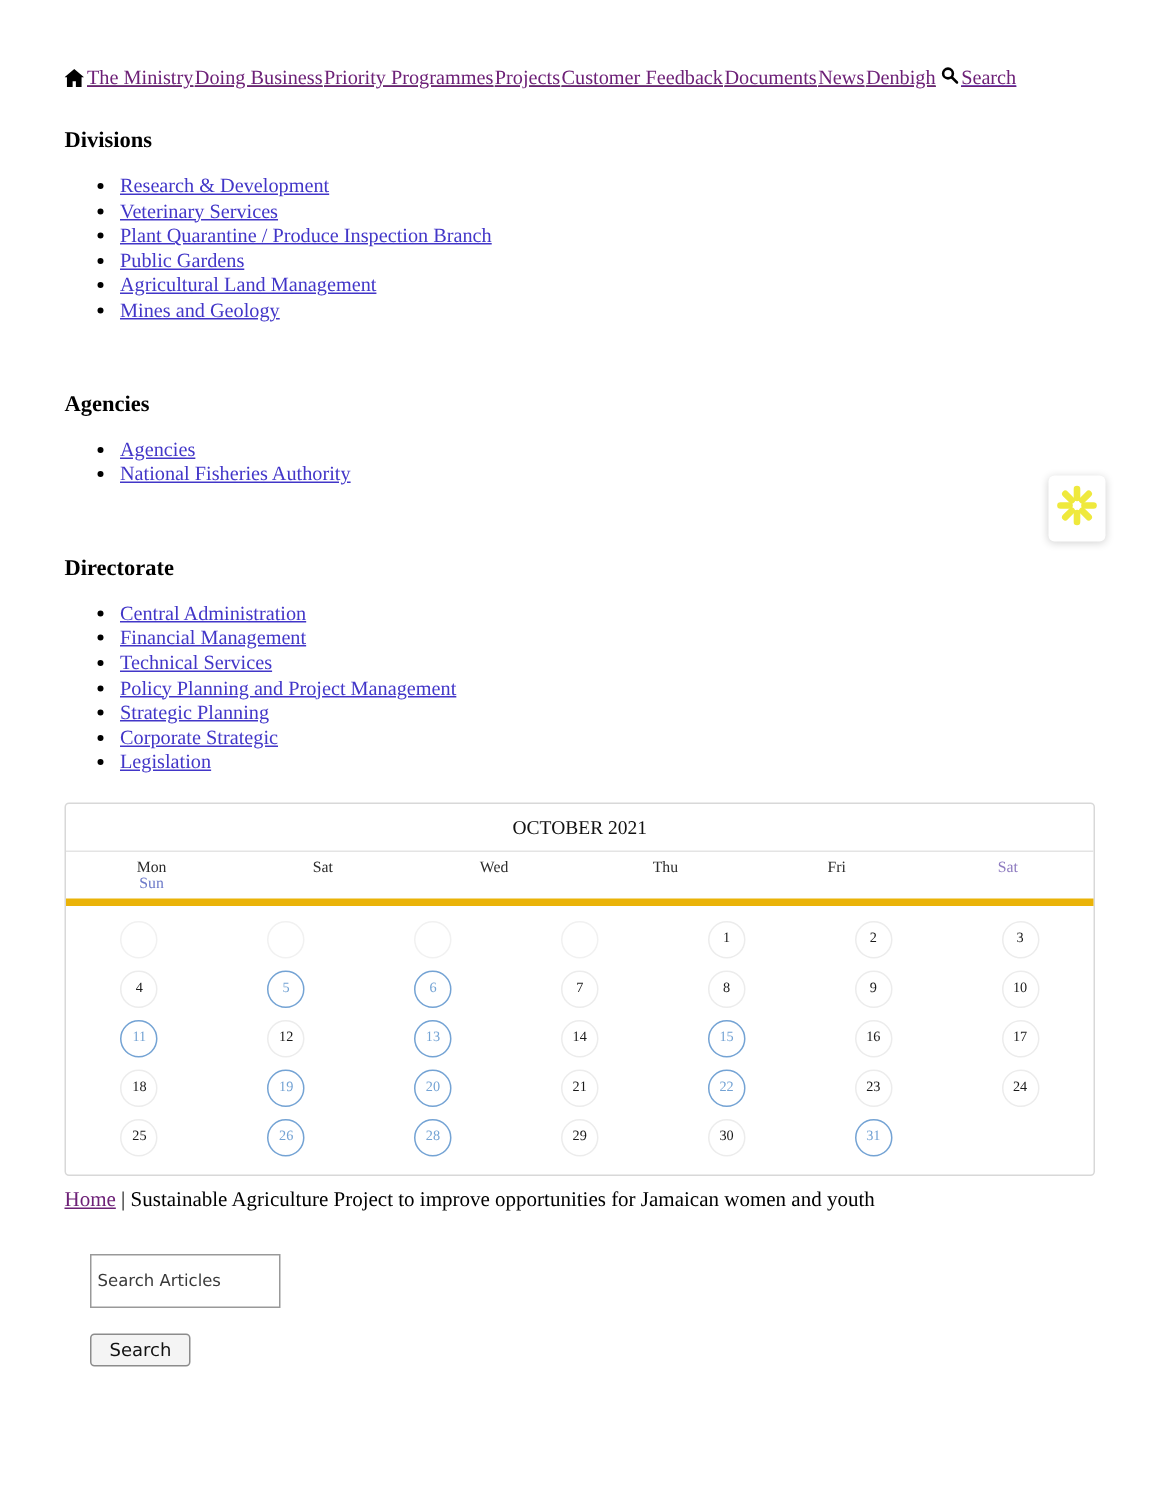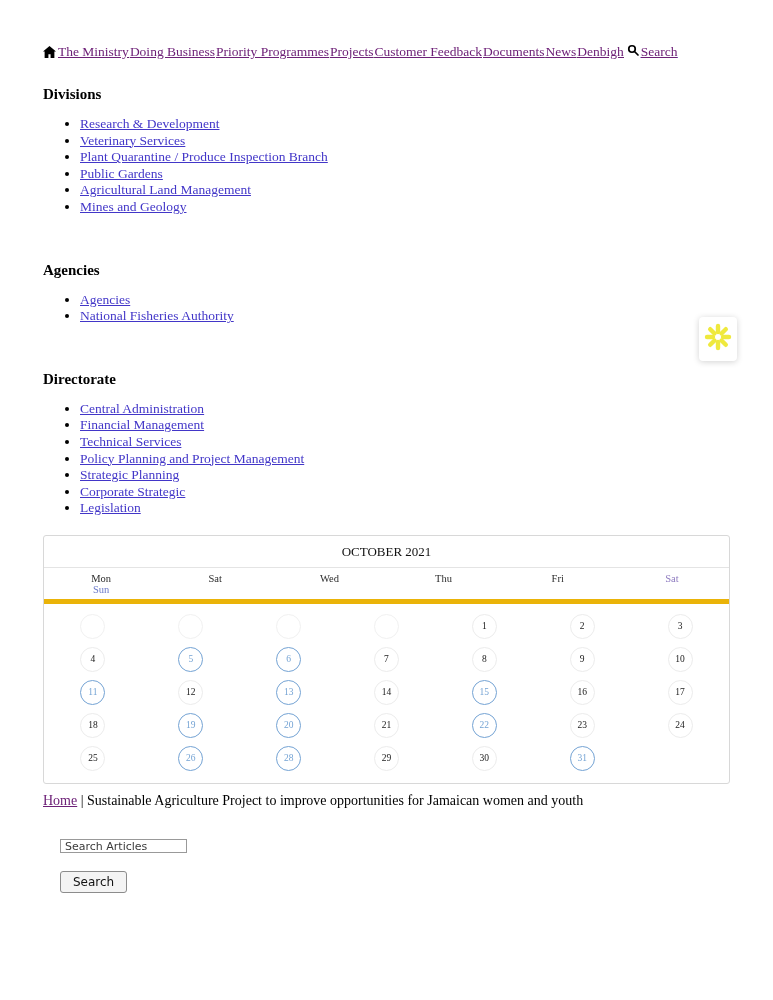--- a/index.html
+++ b/index.html
@@ -44,21 +44,21 @@
   .day.event { border-color:var(--event-day); color:var(--event-day); }
   .day.empty { border-color:#f1f1f1; }
 
   
   .crumb { margin-top:9px; font-size:14px; }
   .crumb a { color:var(--nav-link); text-decoration:underline; }
 
   
   .search-area { margin:27px 0 0 17px; }
   .search-area input {
-    width:127px; height:14px; box-sizing:border-box; padding:1px 4px;
+    width:127px; height:36px; box-sizing:border-box; padding:1px 4px;
     font:11px "DejaVu Sans", sans-serif; border:1px solid #999; background:#fff; color:#222;
   }
   .search-area input::placeholder { color:#3a3a3a; opacity:1; }
   .search-area button {
     display:block; margin-top:17px; padding:3px 12px;
     font:12px "DejaVu Sans", sans-serif; color:#111;
     border:1px solid #8c8c8c; border-radius:3px; background:#f4f4f4; cursor:pointer;
   }
 
   

